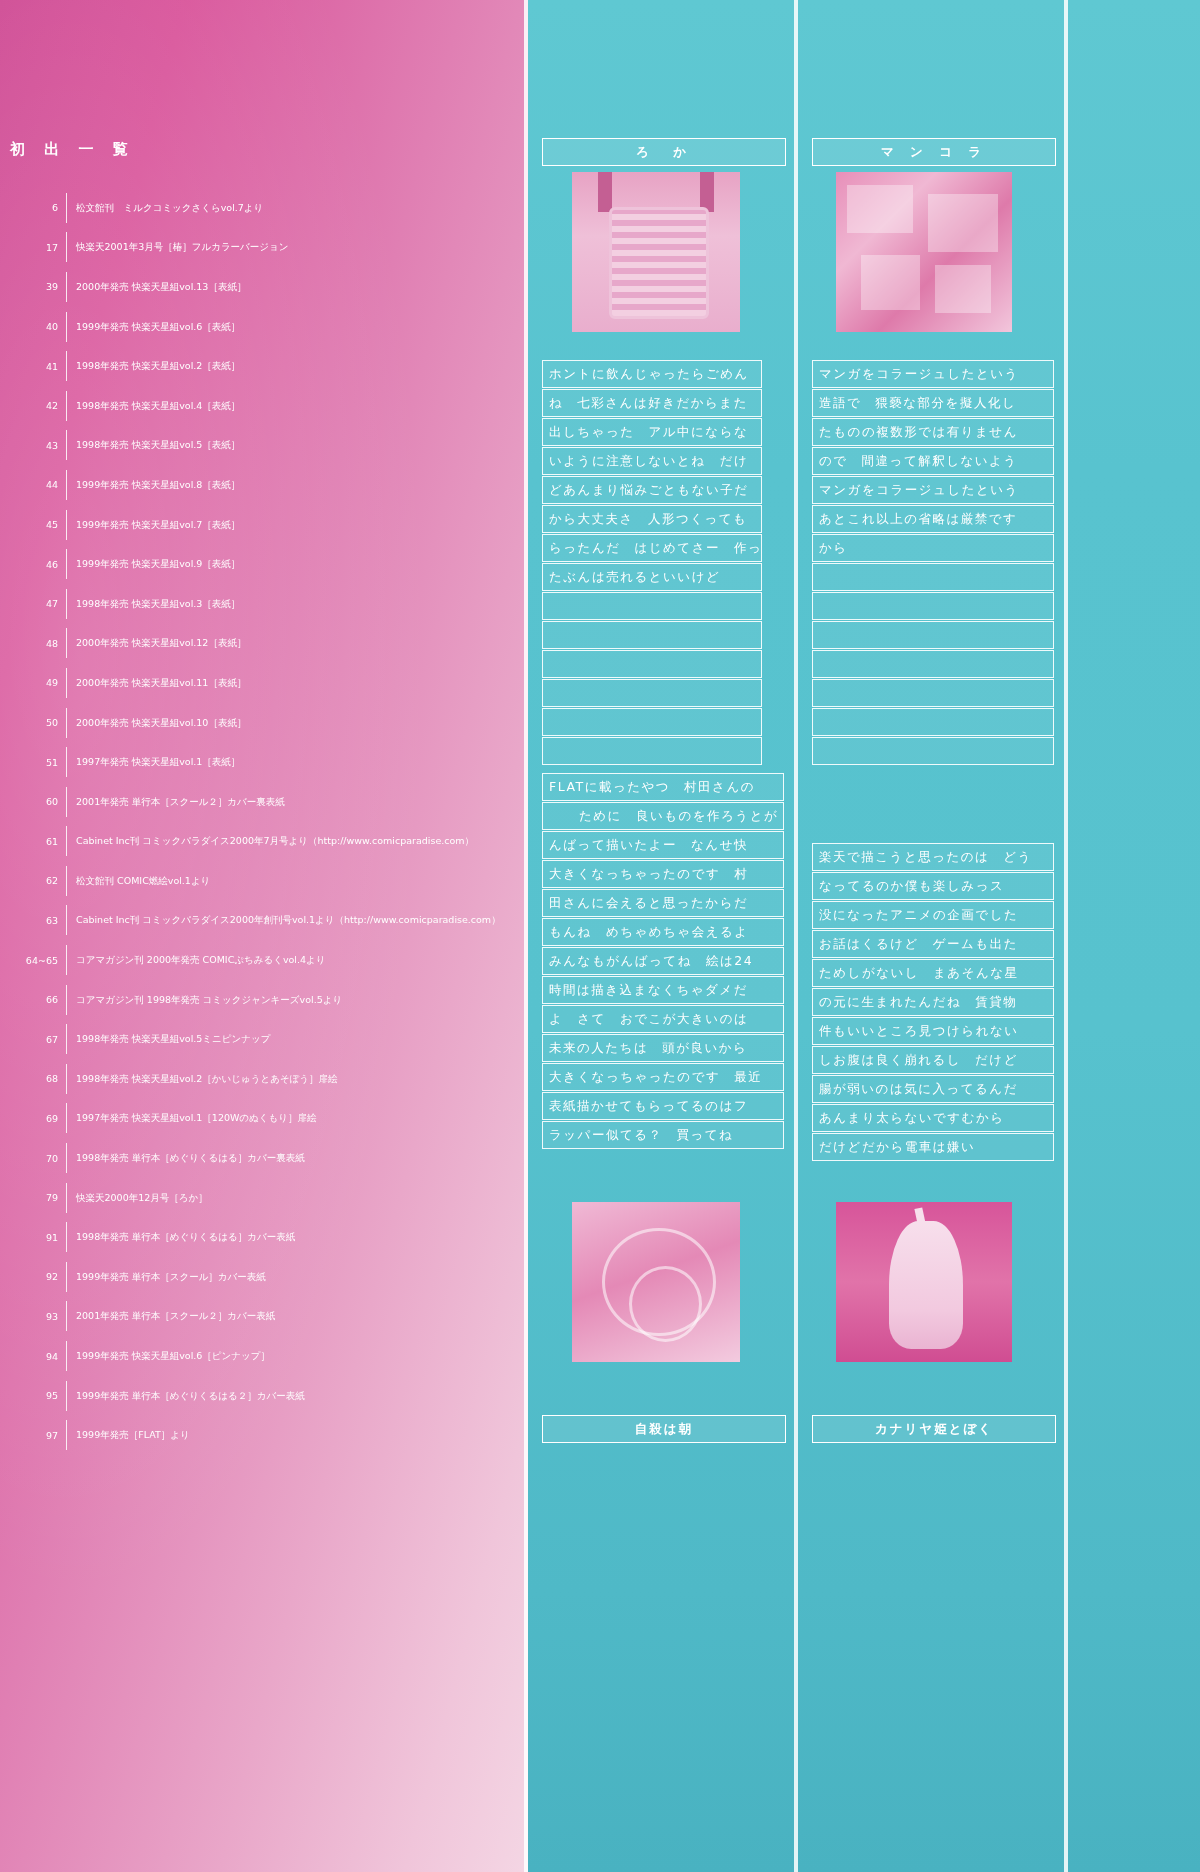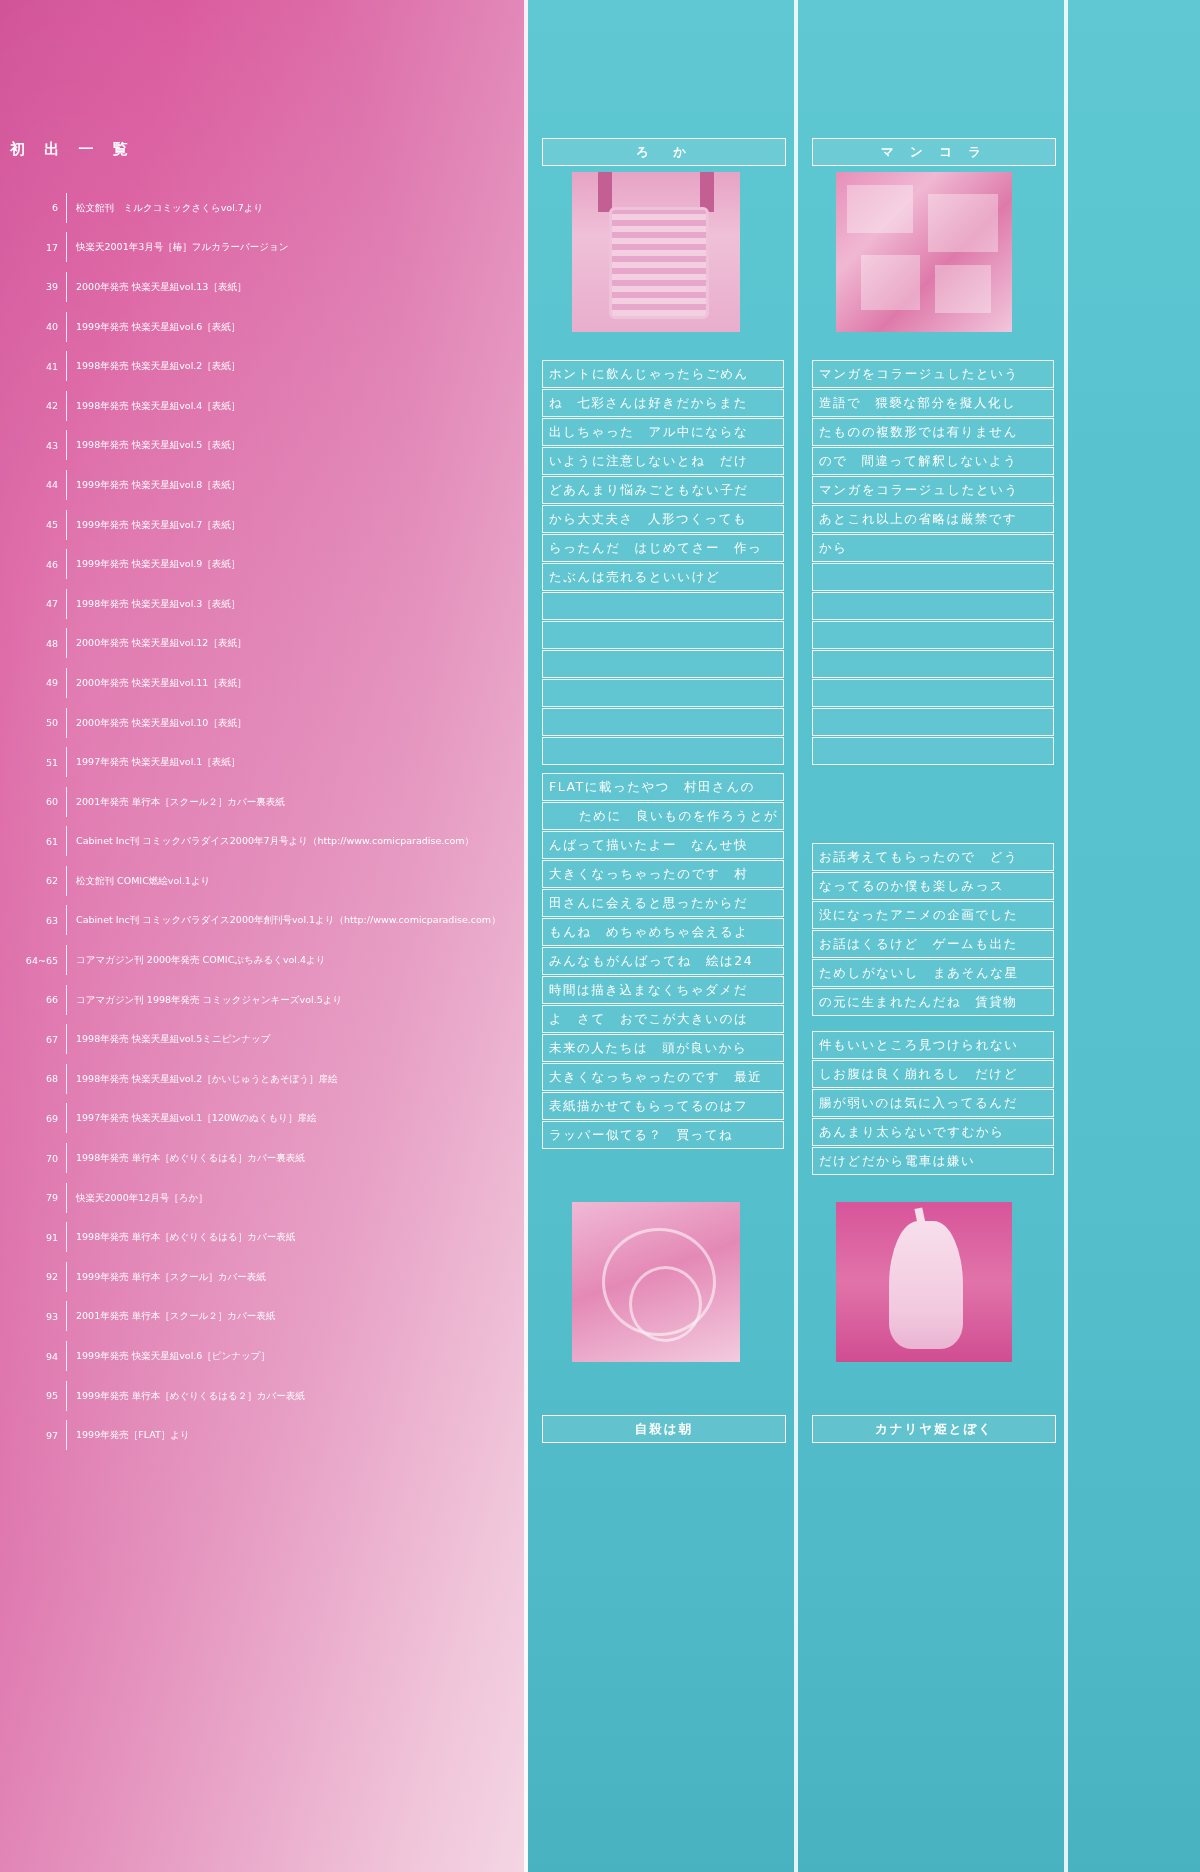--- a/index.html
+++ b/index.html
@@ -245,21 +245,21 @@
 
   <div class="col col-a">
     <div class="head-box" style="left:14px;top:138px;width:242px;">ろ　か</div>
 
     <div class="thumb art1" style="left:44px;top:172px;width:168px;height:160px;">
       <div class="bar" style="left:26px;"></div>
       <div class="bar" style="right:26px;"></div>
       <div class="jar"></div>
     </div>
 
-    <div class="lines-wrap" id="col-a-lines1" style="left:14px;top:360px;width:242px;">
+    <div class="lines-wrap" id="col-a-lines1" style="left:14px;top:360px;width:220px;">
         <div class="line-box" style="position: relative; margin-bottom: 1px;">ホントに飲んじゃったらごめん</div>
         <div class="line-box" style="position: relative; margin-bottom: 1px;">ね　七彩さんは好きだからまた</div>
         <div class="line-box" style="position: relative; margin-bottom: 1px;">出しちゃった　アル中にならな</div>
         <div class="line-box" style="position: relative; margin-bottom: 1px;">いように注意しないとね　だけ</div>
         <div class="line-box" style="position: relative; margin-bottom: 1px;">どあんまり悩みごともない子だ</div>
         <div class="line-box" style="position: relative; margin-bottom: 1px;">から大丈夫さ　人形つくっても</div>
         <div class="line-box" style="position: relative; margin-bottom: 1px;">らったんだ　はじめてさー　作っ</div>
         <div class="line-box" style="position: relative; margin-bottom: 1px;">たぶんは売れるといいけど</div>
         <div class="line-box" style="position: relative; margin-bottom: 1px;"></div>
         <div class="line-box" style="position: relative; margin-bottom: 1px;"></div>
@@ -314,26 +314,26 @@
         <div class="line-box" style="position: relative; margin-bottom: 1px;"></div>
         <div class="line-box" style="position: relative; margin-bottom: 1px;"></div>
         <div class="line-box" style="position: relative; margin-bottom: 1px;"></div>
         <div class="line-box" style="position: relative; margin-bottom: 1px;"></div>
         <div class="line-box" style="position: relative; margin-bottom: 1px;"></div>
         <div class="line-box" style="position: relative; margin-bottom: 1px;"></div>
         <div class="line-box" style="position: relative; margin-bottom: 1px;"></div>
       </div>
 
     <div class="lines-wrap" id="col-b-lines2" style="left:14px;top:843px;width:242px;">
-        <div class="line-box" style="position: relative; margin-bottom: 1px;">お話考えてもらったので　どう</div>
+        <div class="line-box" style="position: relative; margin-bottom: 1px;">楽天で描こうと思ったのは　どう</div>
         <div class="line-box" style="position: relative; margin-bottom: 1px;">なってるのか僕も楽しみっス</div>
         <div class="line-box" style="position: relative; margin-bottom: 1px;">没になったアニメの企画でした</div>
         <div class="line-box" style="position: relative; margin-bottom: 1px;">お話はくるけど　ゲームも出た</div>
         <div class="line-box" style="position: relative; margin-bottom: 1px;">ためしがないし　まあそんな星</div>
-        <div class="line-box" style="position: relative; margin-bottom: 15px;">の元に生まれたんだね　賃貸物</div>
+        <div class="line-box" style="position: relative; margin-bottom: 1px;">の元に生まれたんだね　賃貸物</div>
         <div class="line-box" style="position: relative; margin-bottom: 1px;">件もいいところ見つけられない</div>
         <div class="line-box" style="position: relative; margin-bottom: 1px;">しお腹は良く崩れるし　だけど</div>
         <div class="line-box" style="position: relative; margin-bottom: 1px;">腸が弱いのは気に入ってるんだ</div>
         <div class="line-box" style="position: relative; margin-bottom: 1px;">あんまり太らないですむから</div>
         <div class="line-box" style="position: relative; margin-bottom: 1px;">だけどだから電車は嫌い</div>
       </div>
 
     <div class="thumb art4" style="left:38px;top:1202px;width:176px;height:160px;">
       <div class="ear"></div>
       <div class="fig"></div>

